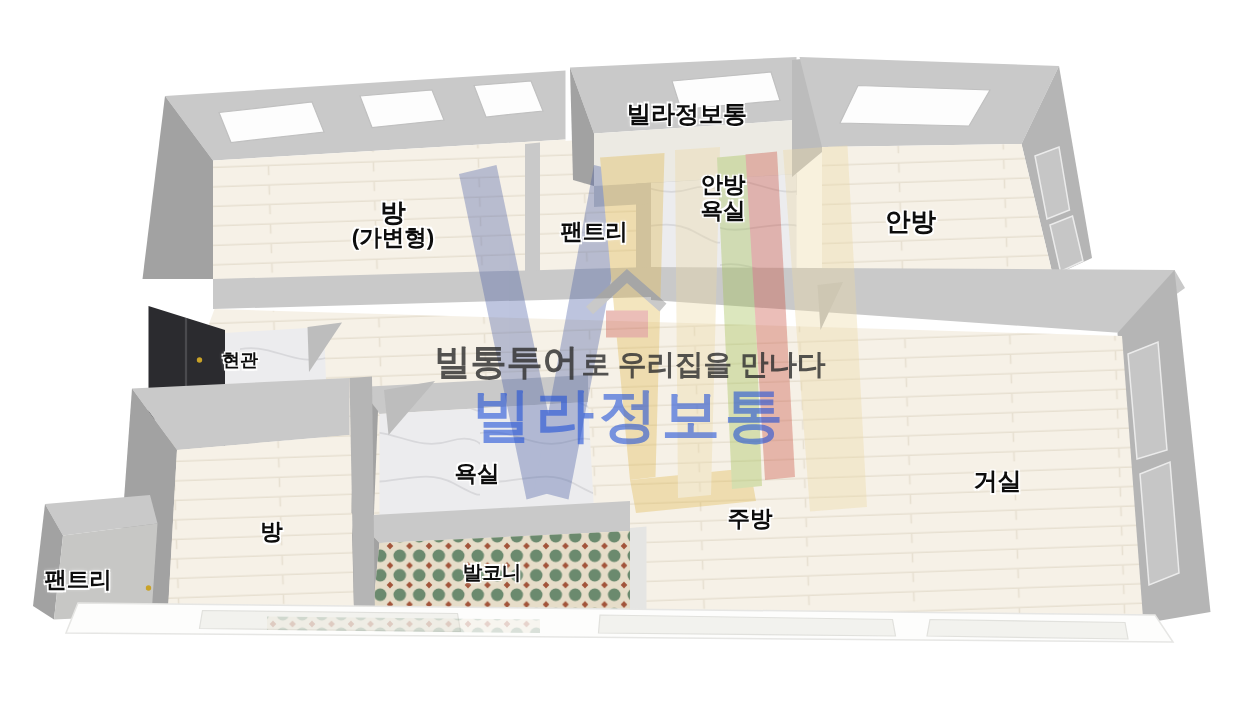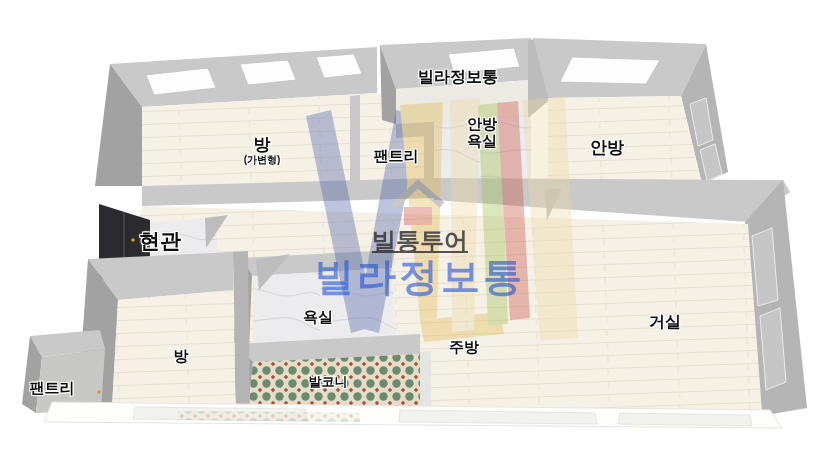--- a/index.html
+++ b/index.html
@@ -30,35 +30,35 @@
   .tgreen {fill:var(--tile_green,#6b8a6e);}
   .tred   {fill:var(--tile_red,#a2543a);}
 
   
   .lbl{position:absolute;transform:translate(-50%,-50%);color:#0d0d0d;font-weight:700;
        white-space:nowrap;text-align:center;line-height:1.12;z-index:30;
        text-shadow:-1px -1px 0 #fff,1px -1px 0 #fff,-1px 1px 0 #fff,1px 1px 0 #fff,0 0 3px #fff;}
   .lbl span{display:block;}
   .lb-dress   {left:458px;top:77px; font-size:16px;}
   .lb-conv    {left:262px;top:150px;font-size:17px;}
-  .lb-conv .l2{font-size:10px;}
+  .lb-conv .l2{font-size:15px;}
   .lb-pantryt {left:396px;top:156px;font-size:15px;}
   .lb-mbath   {left:482px;top:133px;font-size:15px;}
   .lb-master  {left:607px;top:148px;font-size:17px;}
-  .lb-entr    {left:160px;top:241px;font-size:21px;}
+  .lb-entr    {left:160px;top:241px;font-size:12px;}
   .lb-bath    {left:318px;top:317px;font-size:15px;}
   .lb-living  {left:665px;top:322px;font-size:16px;}
-  .lb-kitchen {left:464px;top:347px;font-size:15px;}
+  .lb-kitchen {left:500px;top:347px;font-size:15px;}
   .lb-rooms   {left:181px;top:356px;font-size:15px;}
   .lb-balcony {left:328px;top:382px;font-size:13px;}
   .lb-pantryb {left:52px; top:388px;font-size:15px;}
 
   
   .wm-tagline{position:absolute;left:420px;top:241px;transform:translate(-50%,-50%);
-      z-index:20;white-space:nowrap;color:#303030;opacity:.82;display:flex;align-items:baseline;gap:2px;text-decoration:underline;}
+      z-index:20;white-space:nowrap;color:#303030;opacity:.82;display:flex;align-items:baseline;gap:2px;}
   .wm-tagline .b{font-size:24px;font-weight:800;}
   .wm-tagline .r{font-size:19px;font-weight:600;}
   .wm-brand{position:absolute;left:420px;top:277px;transform:translate(-50%,-50%);
       z-index:20;white-space:nowrap;font-size:39px;font-weight:800;letter-spacing:3px;
       color:#1d4ed8;opacity:.58;}
 </style>
 </head>
 <body>
 
 <div class="stage">
@@ -186,20 +186,21 @@
       <polygon points="478,105 500,103 508,324 488,326" fill="#9fbf4e"></polygon>
       <polygon points="497,103 518,101 530,318 510,320" fill="#c94e3e"></polygon>
       <polygon points="522,100 565,97 578,338 540,341" fill="#ecd9a4"></polygon>
       <path d="M393,207 L418,184 L442,205" stroke="#6b6b6b" stroke-width="7" fill="none"></path>
       <rect x="404" y="207" width="28" height="18" fill="#c94e3e"></rect>
     </g>
   </svg>
 
   <div class="wm-tagline">
     <span class="b">빌통투어</span>
+    <span class="r">로 우리집을 만나다</span>
   </div>
   <div class="wm-brand">빌라정보통</div>
 
   <div class="lbl lb-dress">빌라정보통</div>
   <div class="lbl lb-conv">
     <span class="l1">방</span>
     <span class="l2">(가변형)</span>
   </div>
   <div class="lbl lb-pantryt">팬트리</div>
   <div class="lbl lb-mbath">

